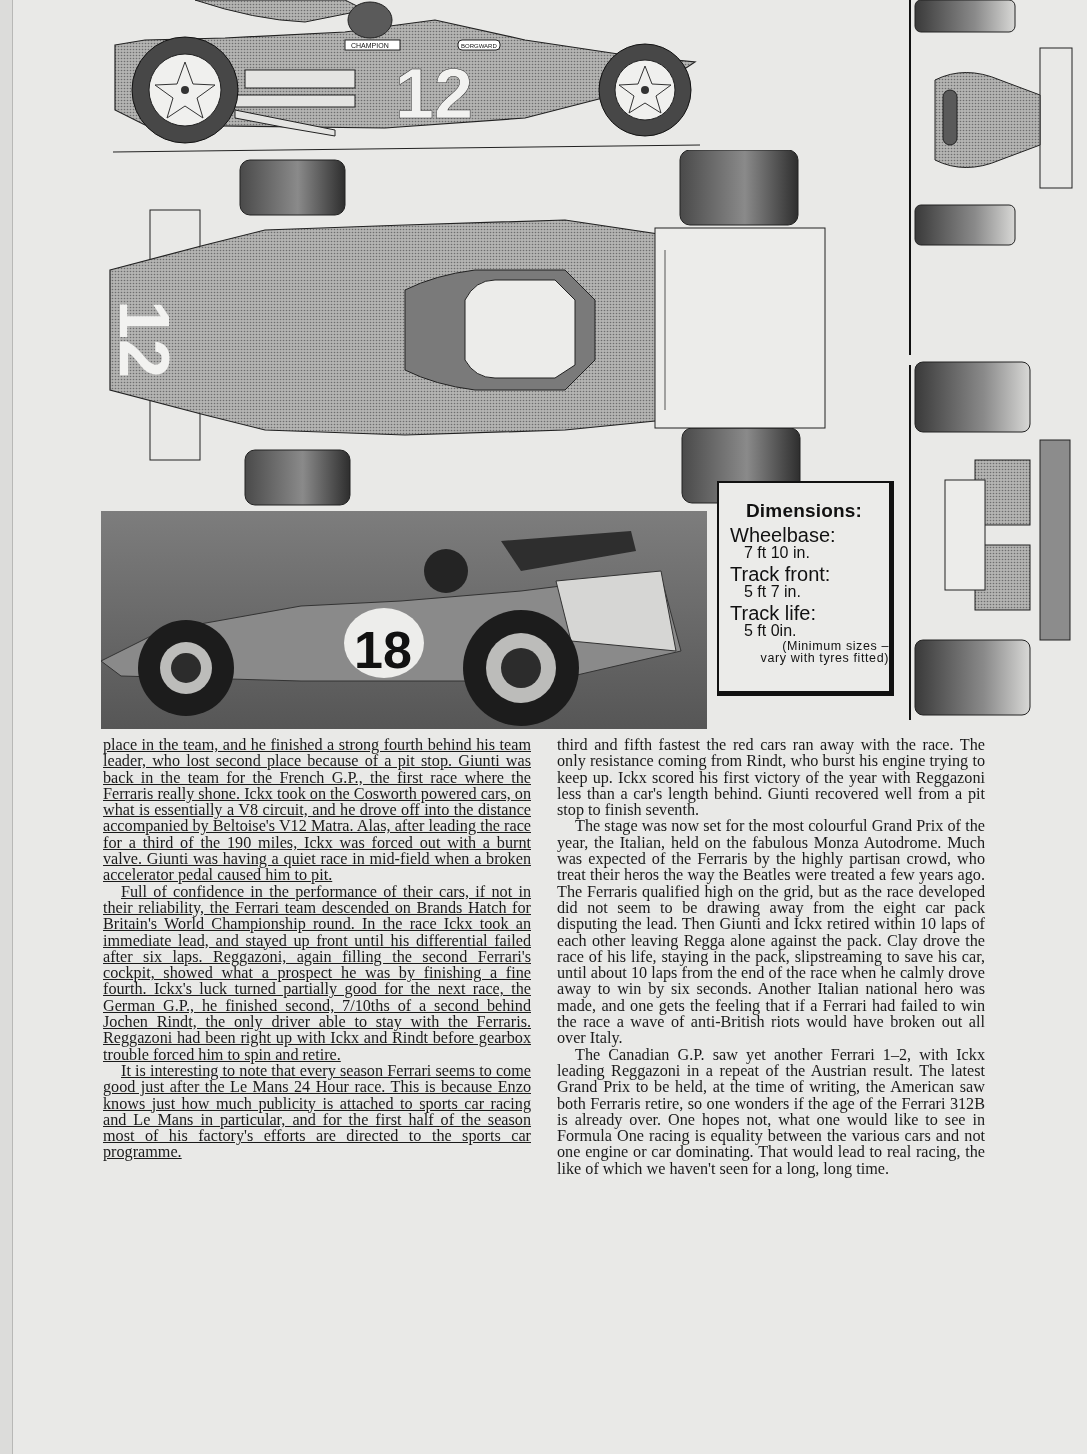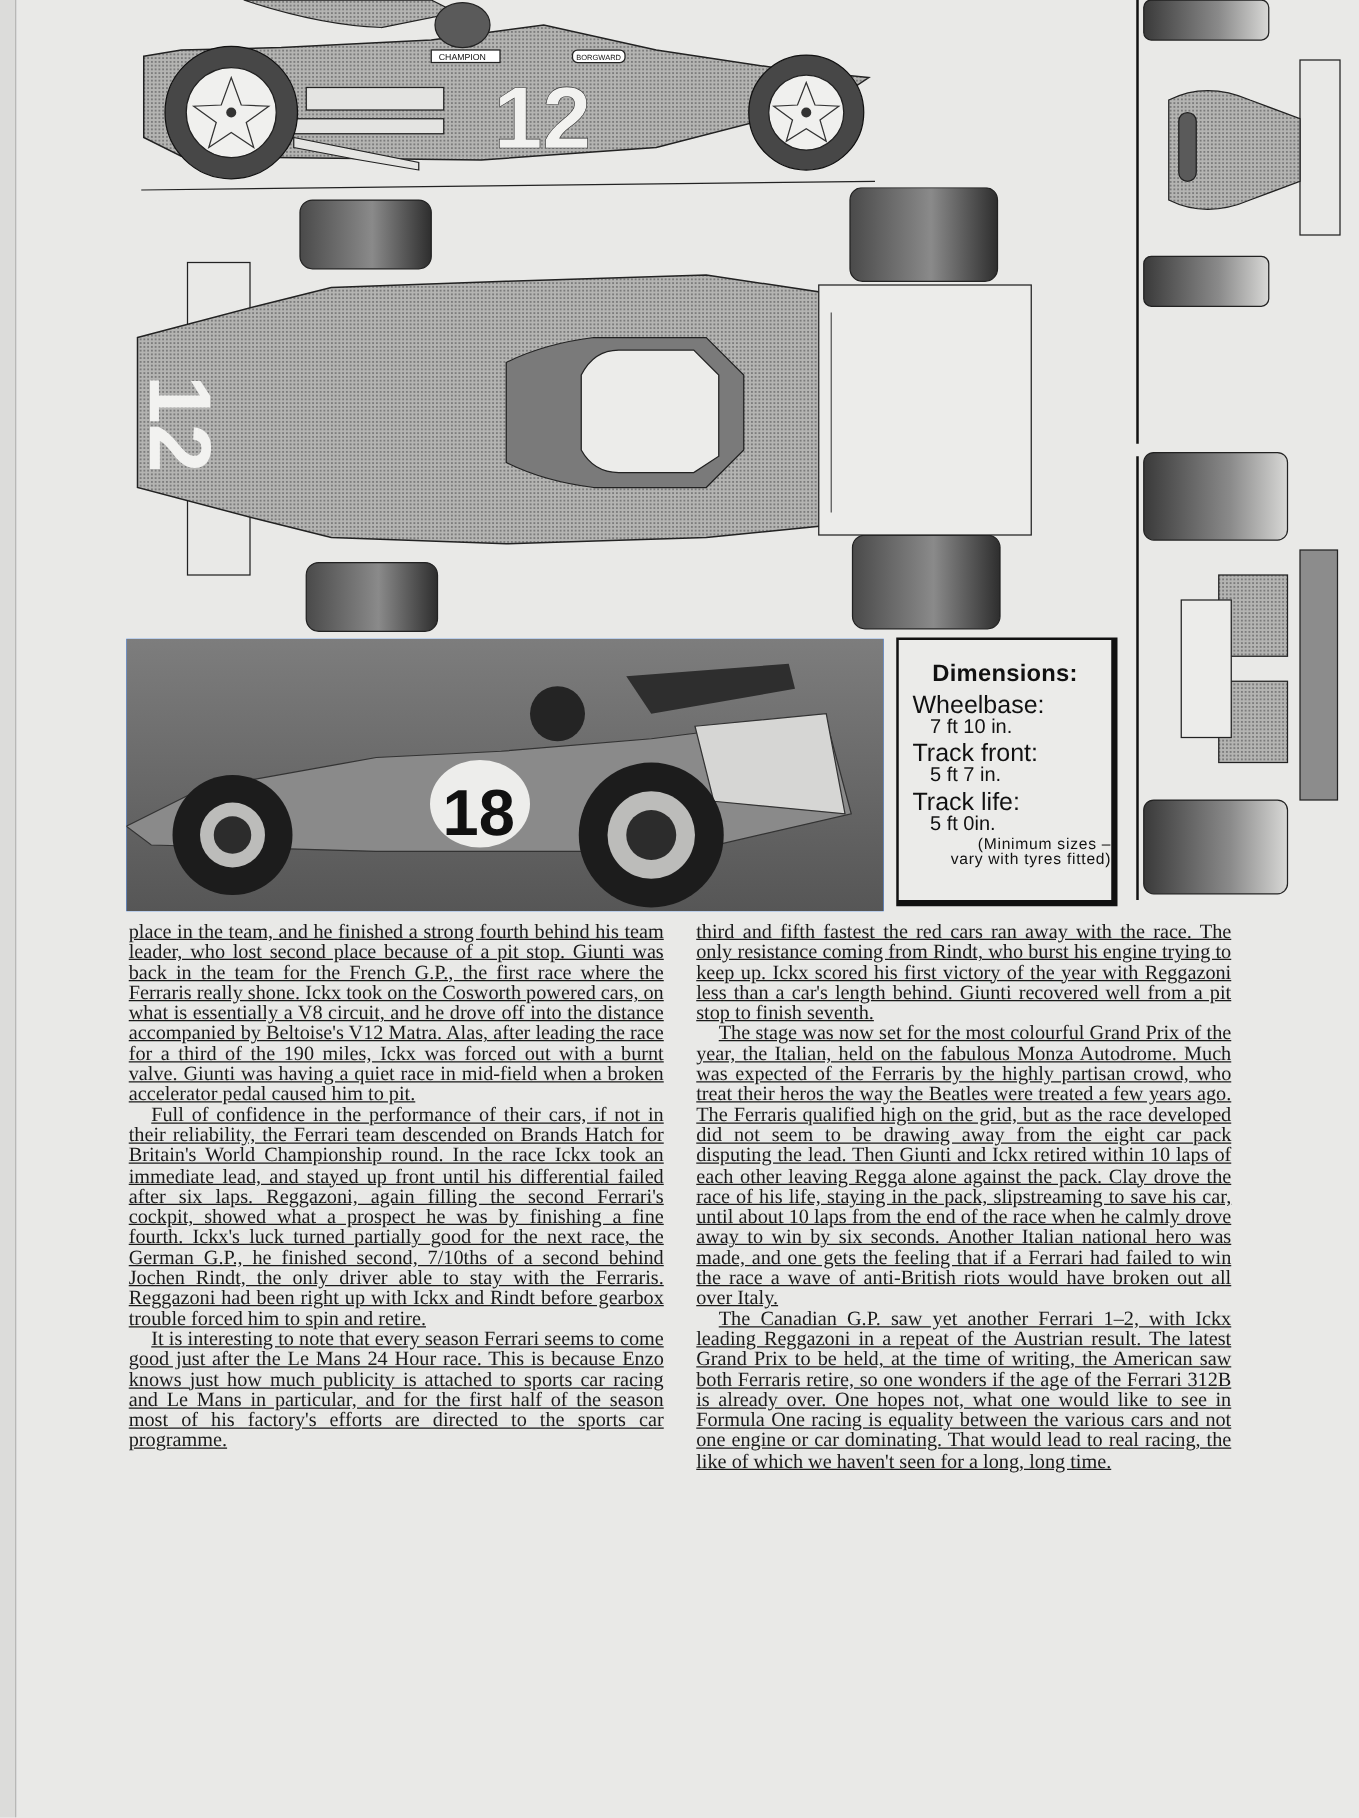--- a/index.html
+++ b/index.html
@@ -3,29 +3,29 @@
 <meta charset="utf-8">
 <style>
   html,body{margin:0;padding:0;}
   body{width:1087px;height:1454px;background:#e9e9e7;position:relative;overflow:hidden;font-family:"Liberation Serif","DejaVu Serif",serif;color:#1a1a1a;}
   .page-edge{position:absolute;left:0;top:0;width:12px;height:1454px;background:#dcdcda;border-right:1px solid #b8b8b6;}
   .fig{position:absolute;}
   .fig svg{display:block;}
   #side-view{left:105px;top:0;width:595px;height:158px;}
   #top-view{left:105px;top:150px;width:735px;height:360px;}
   #end-views{left:905px;top:0;width:182px;height:720px;}
-  #photo{left:101px;top:511px;width:606px;height:218px;background:#3b82f6;overflow:hidden;}
-  #dims{left:717px;top:510px;width:170px;height:208px;background:#ebebe9;border:2px solid #111;border-right-width:5px;border-bottom-width:5px;font-family:"Liberation Sans","DejaVu Sans",sans-serif;color:#111;padding:0;}
+  #photo{left:101px;top:511px;width:606px;height:218px;background:#737373;overflow:hidden;}
+  #dims{left:717px;top:481px;width:170px;height:208px;background:#ebebe9;border:2px solid #111;border-right-width:5px;border-bottom-width:5px;font-family:"Liberation Sans","DejaVu Sans",sans-serif;color:#111;padding:0;}
   #dims .title{font-weight:bold;font-size:19px;text-align:center;margin-top:17px;letter-spacing:0.2px;}
   #dims .label{font-size:20px;margin-left:11px;line-height:17px;}
   #dims .value{font-size:16px;margin-left:25px;line-height:17px;margin-bottom:5px;}
   #dims .note{font-size:12.5px;text-align:right;line-height:13px;letter-spacing:0.6px;margin-top:-1px;}
   .col{position:absolute;top:737px;width:428px;font-size:16.2px;line-height:16.3px;text-align:justify;}
   #col-left{left:103px;text-decoration:underline;}
-  #col-right{left:557px;text-decoration:underline;}
+  #col-right{left:557px;}
   .col p{margin:0;text-indent:0;}
   .col p.ind{text-indent:18px;}
 </style>
 </head>
 <body style="background: rgb(233, 233, 231);">
 
 <div class="page-edge"></div>
 
 <div class="fig" id="side-view">
   <svg width="595" height="158" viewBox="0 0 595 158">

